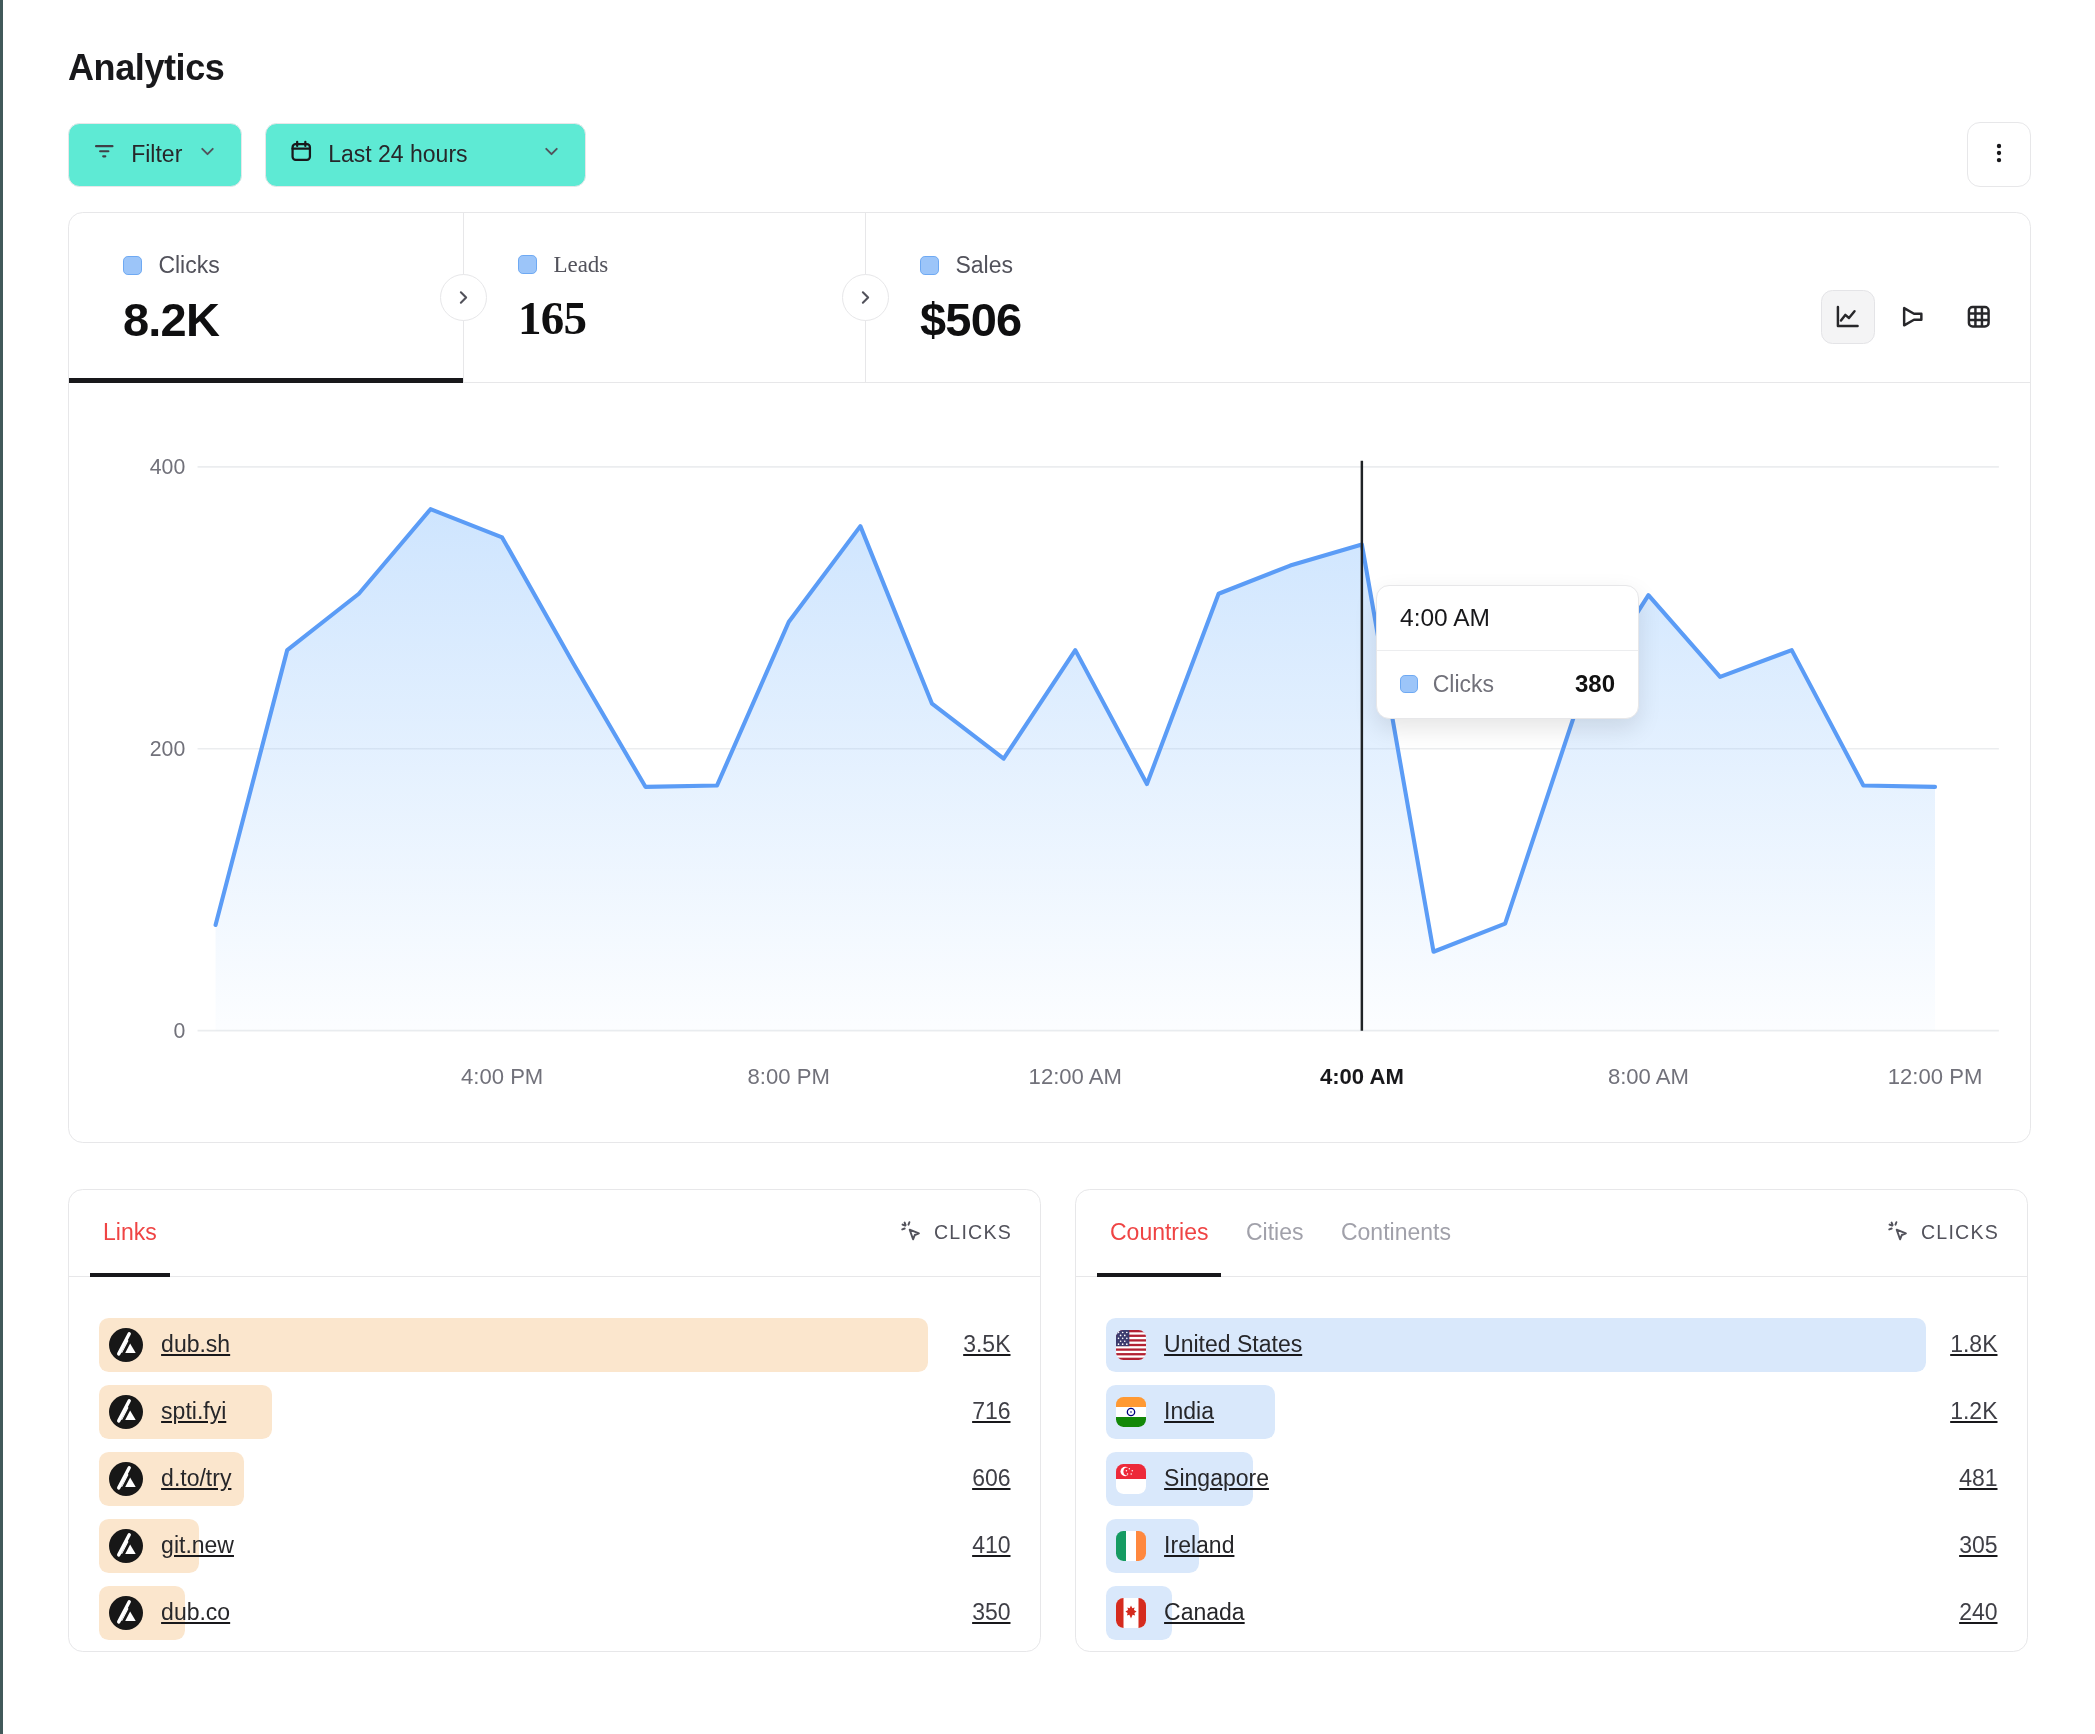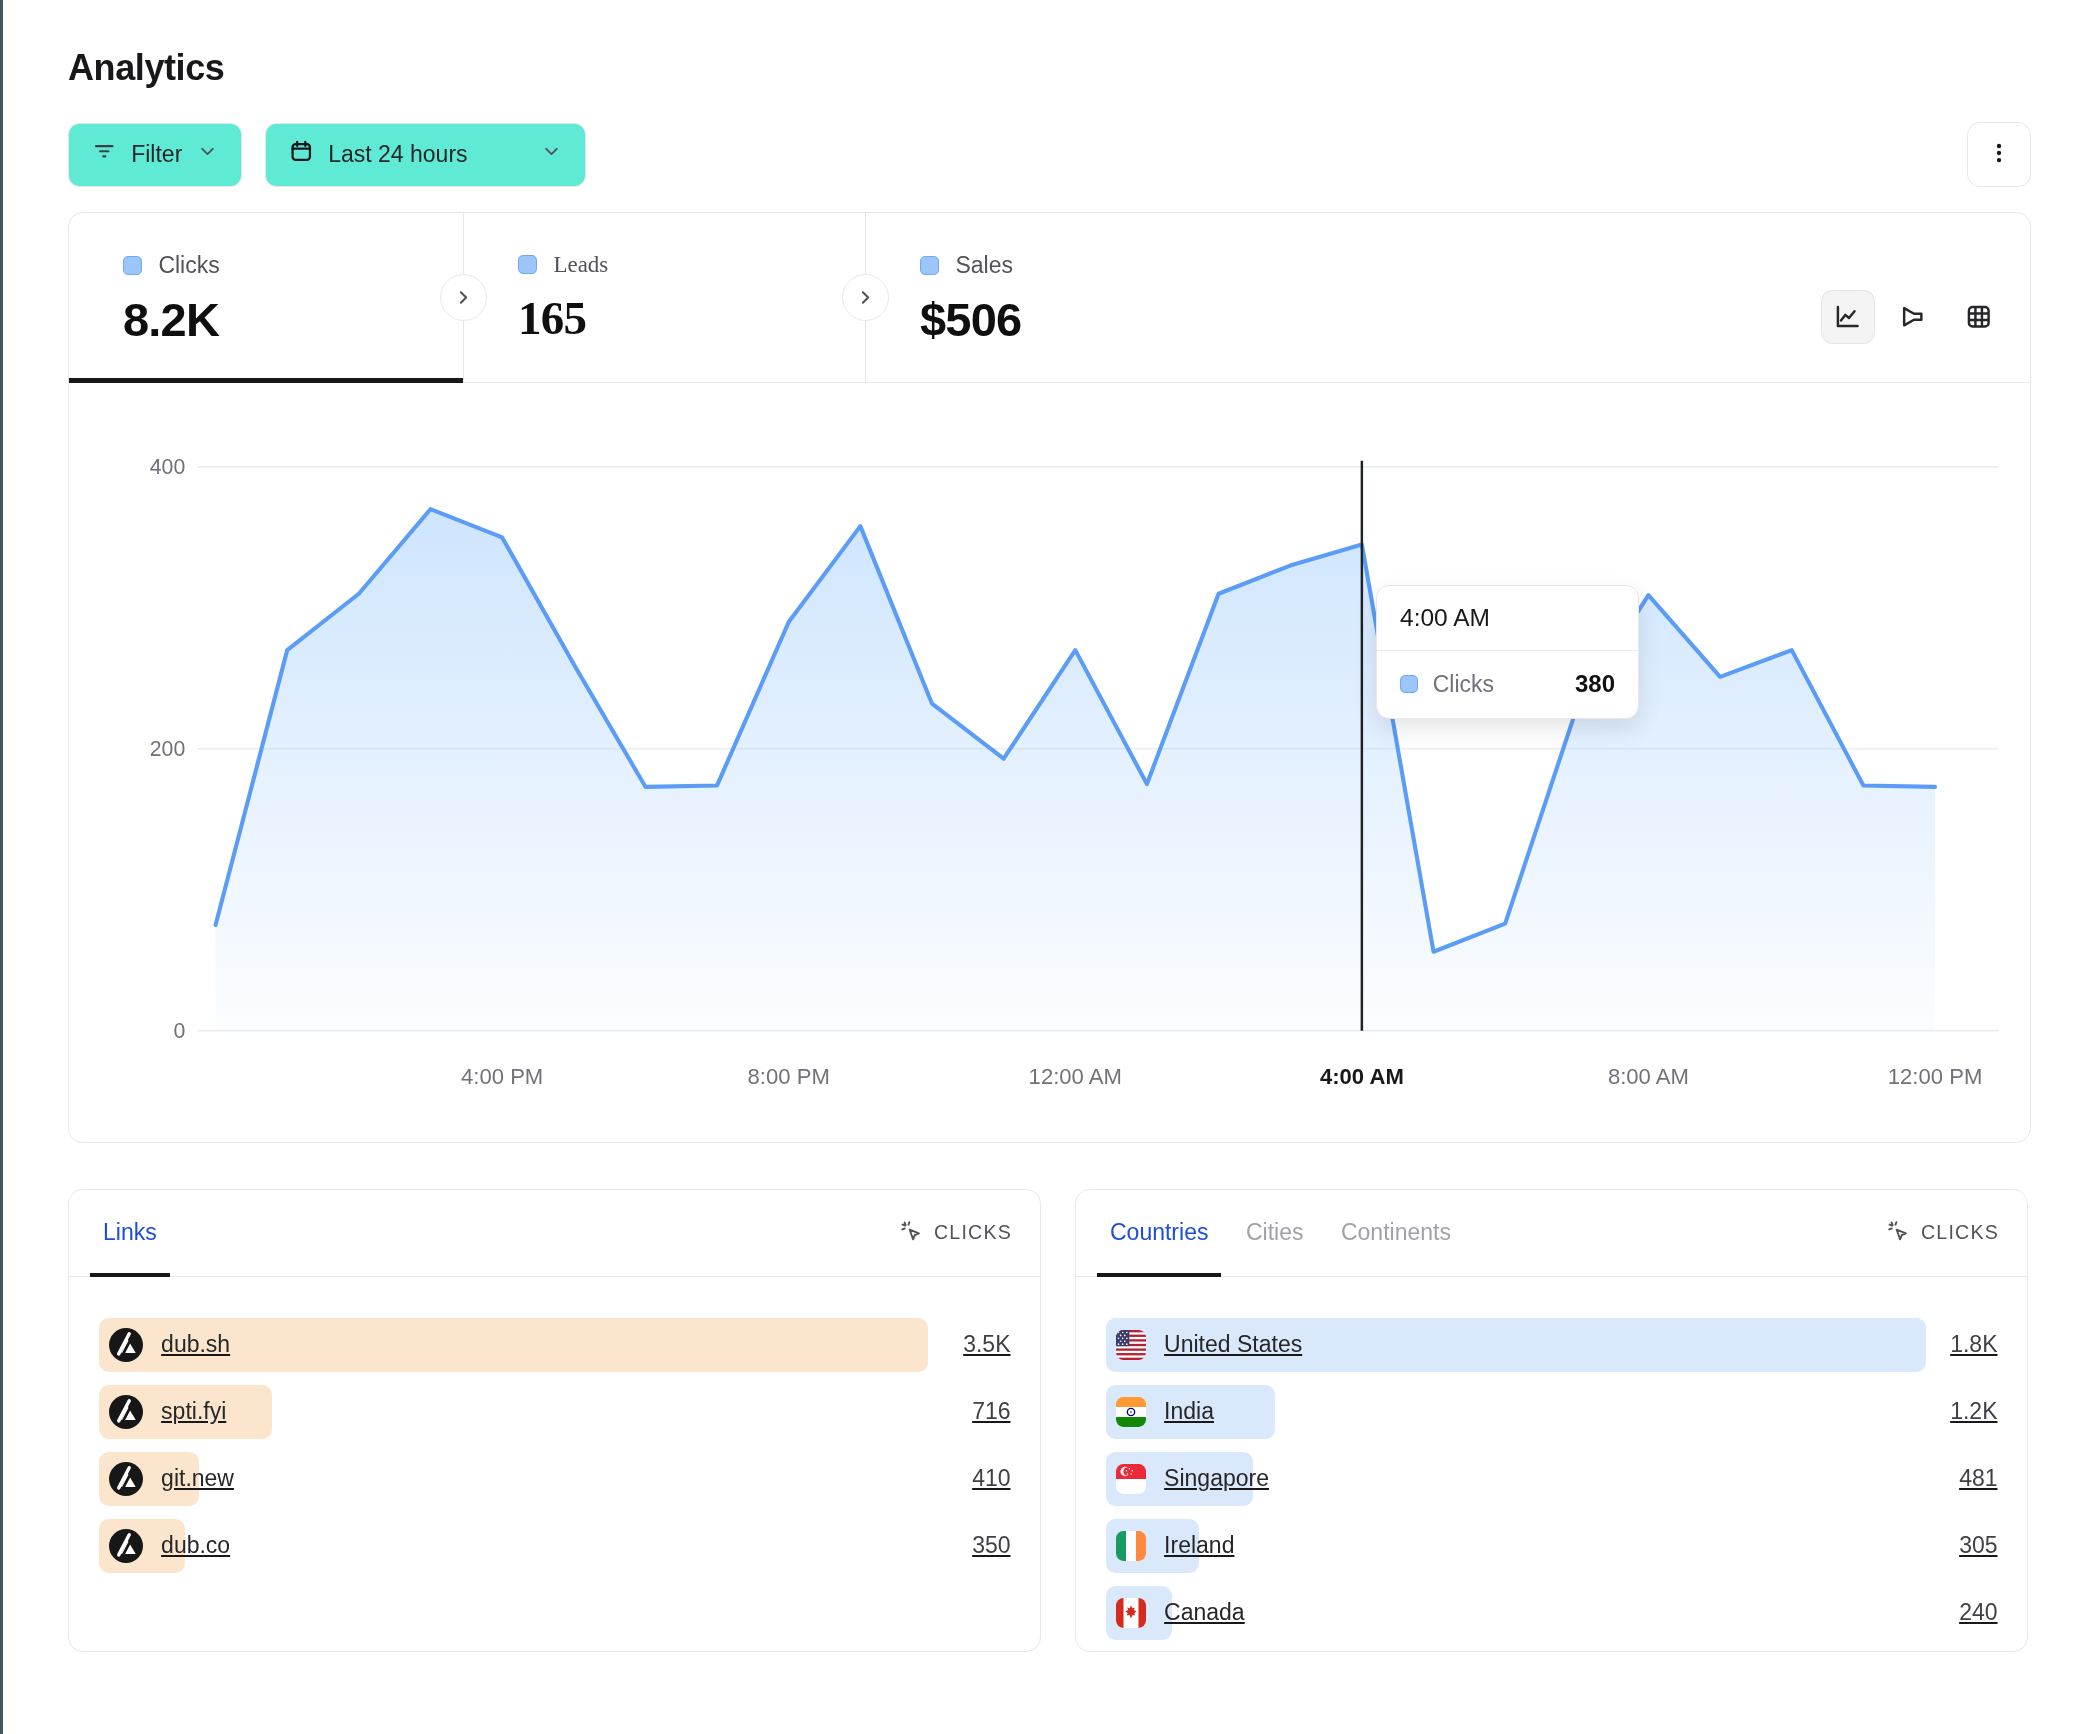--- a/index.html
+++ b/index.html
@@ -75,21 +75,21 @@
   .panel.geo-panel { width: 953px; }
   .panel-header {
     height: 87px; display: flex; align-items: stretch;
     padding: 0 28px 0 21px; border-bottom: 1.6px solid #e7e7e9;
   }
   .ptabs { display: flex; gap: 11.5px; }
   .ptab {
     display: flex; align-items: center; padding: 0 13px;
     font-size: 23px; color: #a1a1aa; position: relative; cursor: pointer; white-space: nowrap;
   }
-  .ptab.active { color: #1d4ed8; }
+  .ptab.active { color: #ef4444; }
   .ptab.active::after { content: ""; position: absolute; left: 0; right: 0; bottom: -1.6px; height: 4.1px; background: #18181b; }
   .metric-col { margin-left: auto; display: flex; align-items: center; gap: 9.8px; color: #52525b; font-size: 19.6px; letter-spacing: 1.2px; cursor: pointer; }
 
   .rows { padding: 41px 29.5px 0; }
   .row { position: relative; height: 54px; margin-bottom: 13px; display: flex; align-items: center; cursor: pointer; text-decoration: underline; }
   .bar { position: absolute; left: 0; top: 0; bottom: 0; border-radius: 9.8px; }
   .links-panel .bar { background: #fbe6cd; }
   .geo-panel .bar { background: #d9e8fb; }
   .row-content { position: relative; display: flex; align-items: center; gap: 18px; padding-left: 10.6px; font-size: 23px; color: #27272a; z-index: 1; }
   .row-value { margin-left: auto; position: relative; font-size: 23px; color: #3f3f46; z-index: 1; }
@@ -282,20 +282,33 @@
           <div class="row-content">
             <svg class="dub-circle" width="34" height="34" viewBox="0 0 42 42">
                 <circle cx="21" cy="21" r="21" fill="#171717"></circle>
                 <path d="M23 14 L33 31 H15 Z" fill="#fff"></path>
                 <path d="M12 32 L25 7" stroke="#fff" stroke-width="4.2" stroke-linecap="round"></path>
                 <path d="M17 33 L29 10" stroke="#171717" stroke-width="3.4"></path>
               </svg>
             <span>spti.fyi</span>
           </div>
           <span class="row-value">716</span>
+        </div>
+        <div class="row">
+          <div class="bar" style="width: 16%;"></div>
+          <div class="row-content">
+            <svg class="dub-circle" width="34" height="34" viewBox="0 0 42 42">
+                <circle cx="21" cy="21" r="21" fill="#171717"></circle>
+                <path d="M23 14 L33 31 H15 Z" fill="#fff"></path>
+                <path d="M12 32 L25 7" stroke="#fff" stroke-width="4.2" stroke-linecap="round"></path>
+                <path d="M17 33 L29 10" stroke="#171717" stroke-width="3.4"></path>
+              </svg>
+            <span>d.to/try</span>
+          </div>
+          <span class="row-value">606</span>
         </div>
         <div class="row">
           <div class="bar" style="width: 11%;"></div>
           <div class="row-content">
             <svg class="dub-circle" width="34" height="34" viewBox="0 0 42 42">
                 <circle cx="21" cy="21" r="21" fill="#171717"></circle>
                 <path d="M23 14 L33 31 H15 Z" fill="#fff"></path>
                 <path d="M12 32 L25 7" stroke="#fff" stroke-width="4.2" stroke-linecap="round"></path>
                 <path d="M17 33 L29 10" stroke="#171717" stroke-width="3.4"></path>
               </svg>

